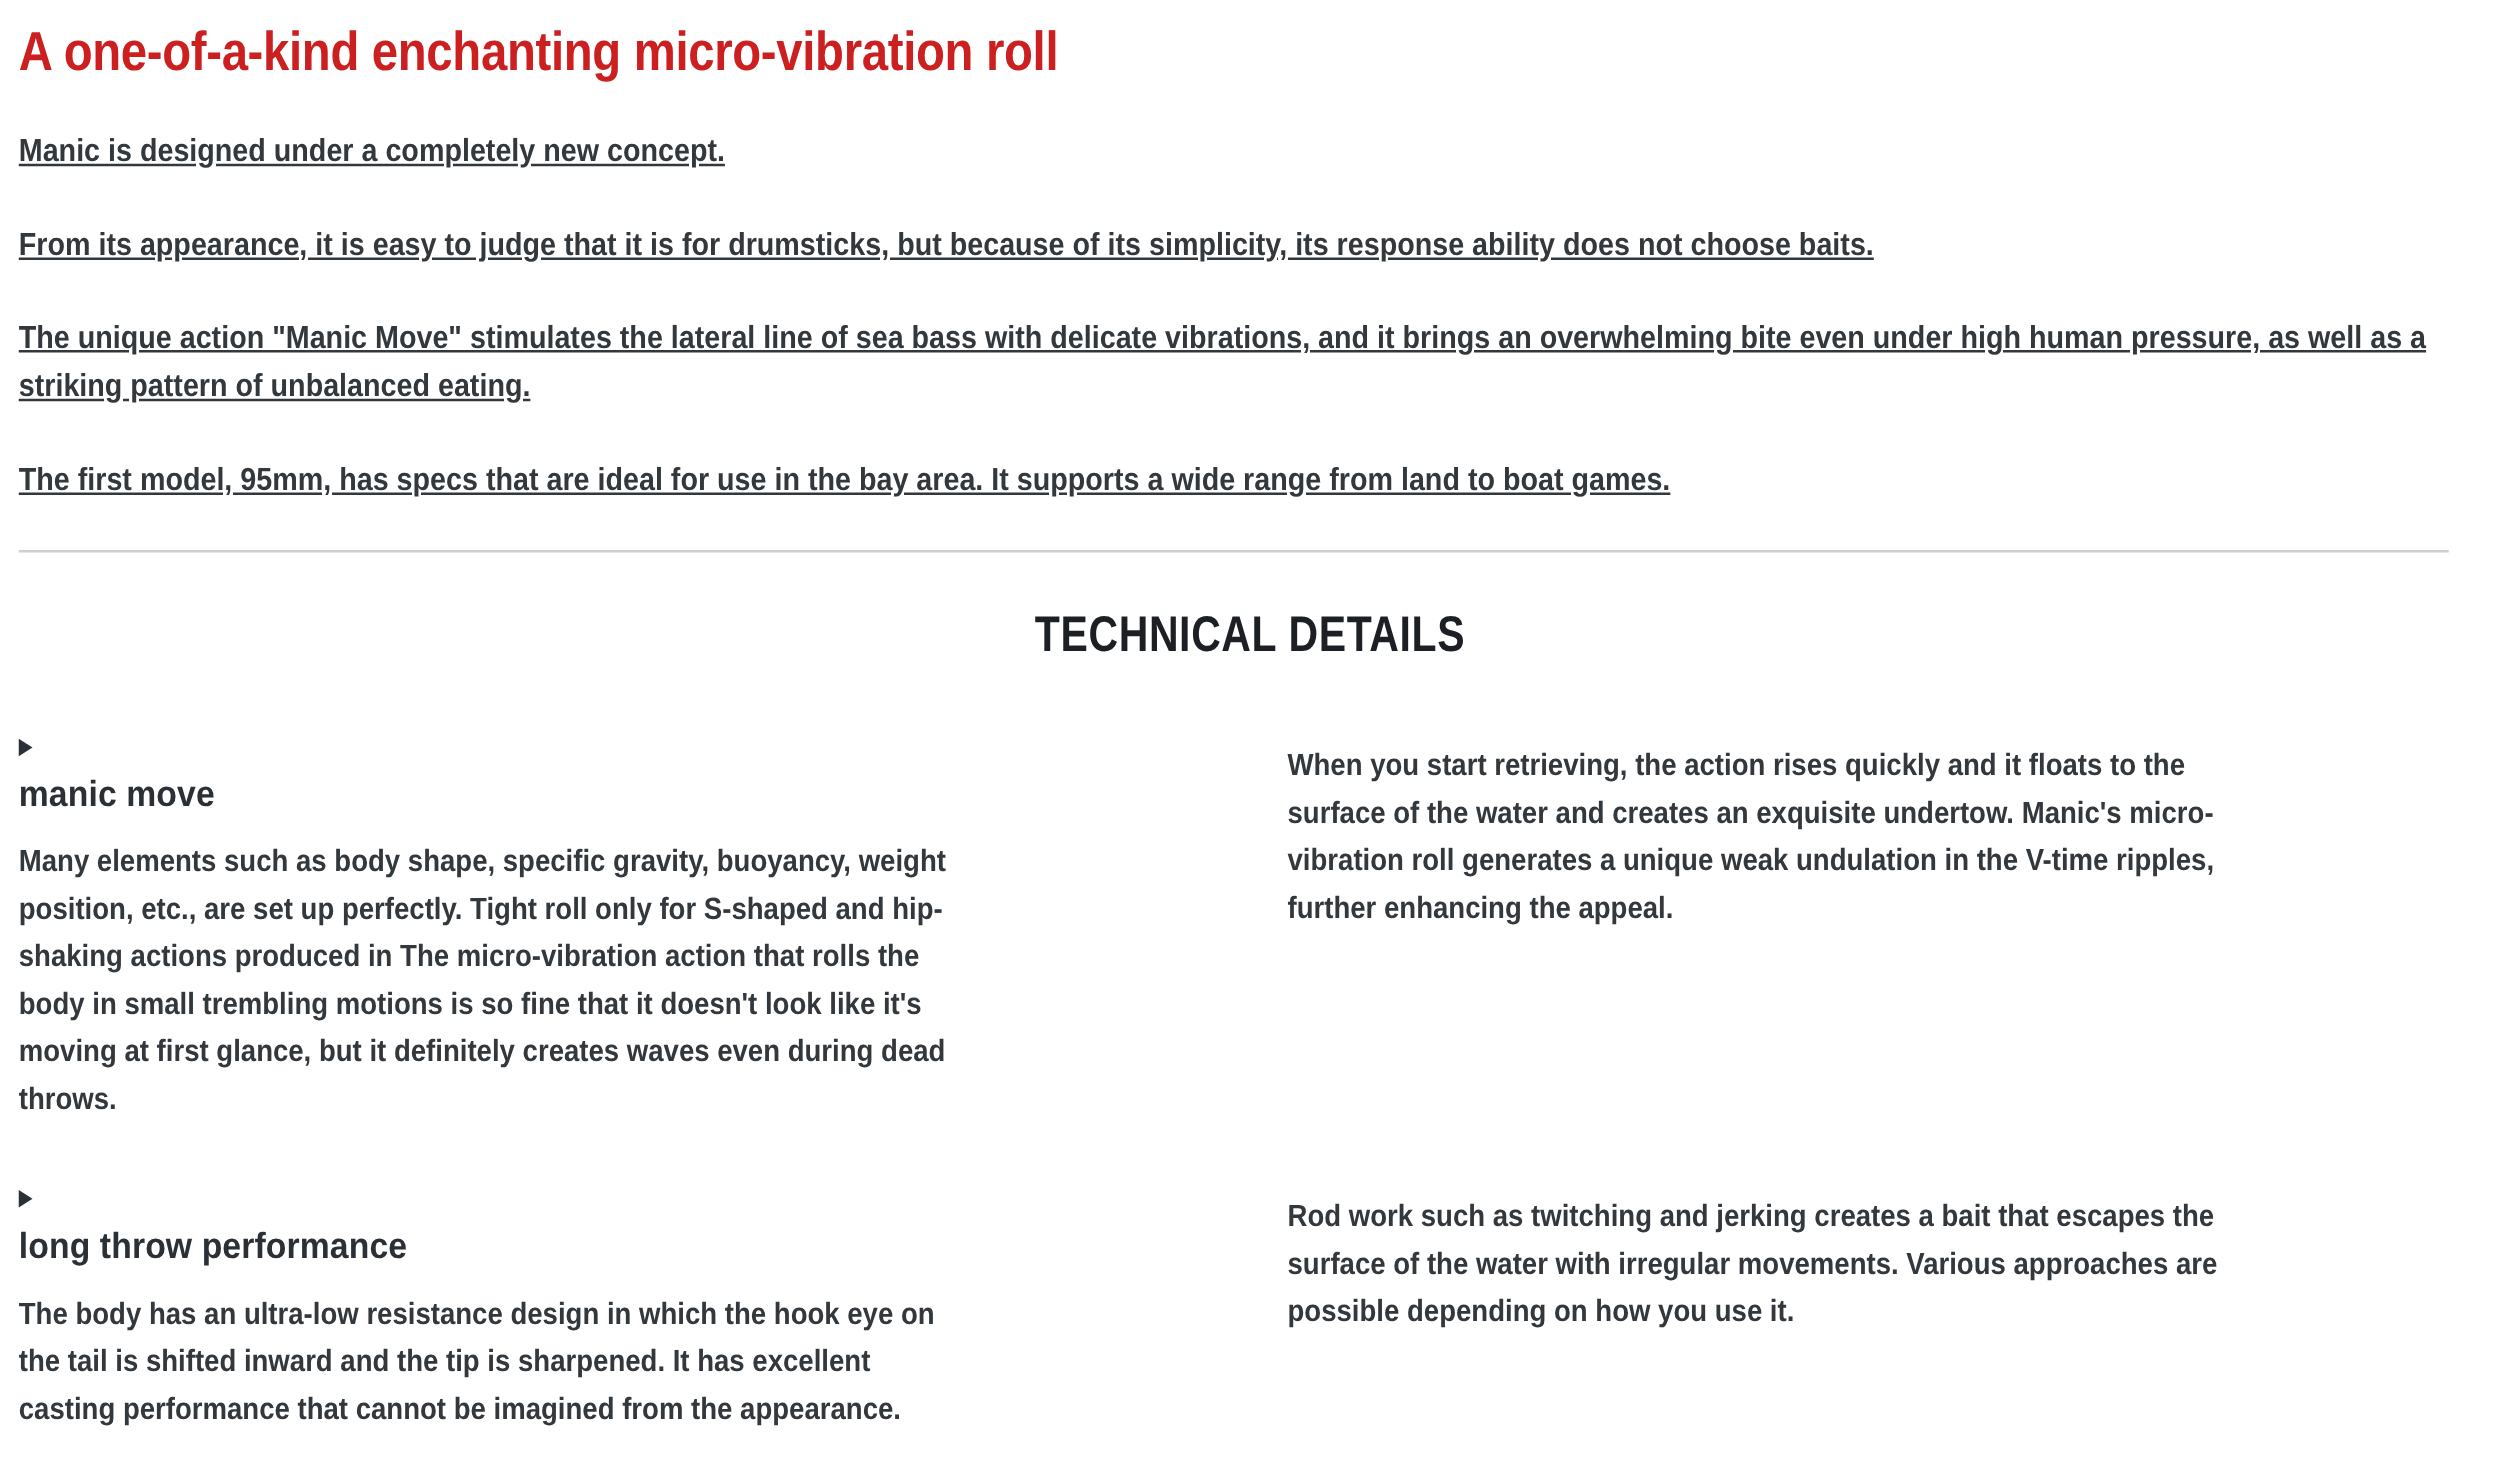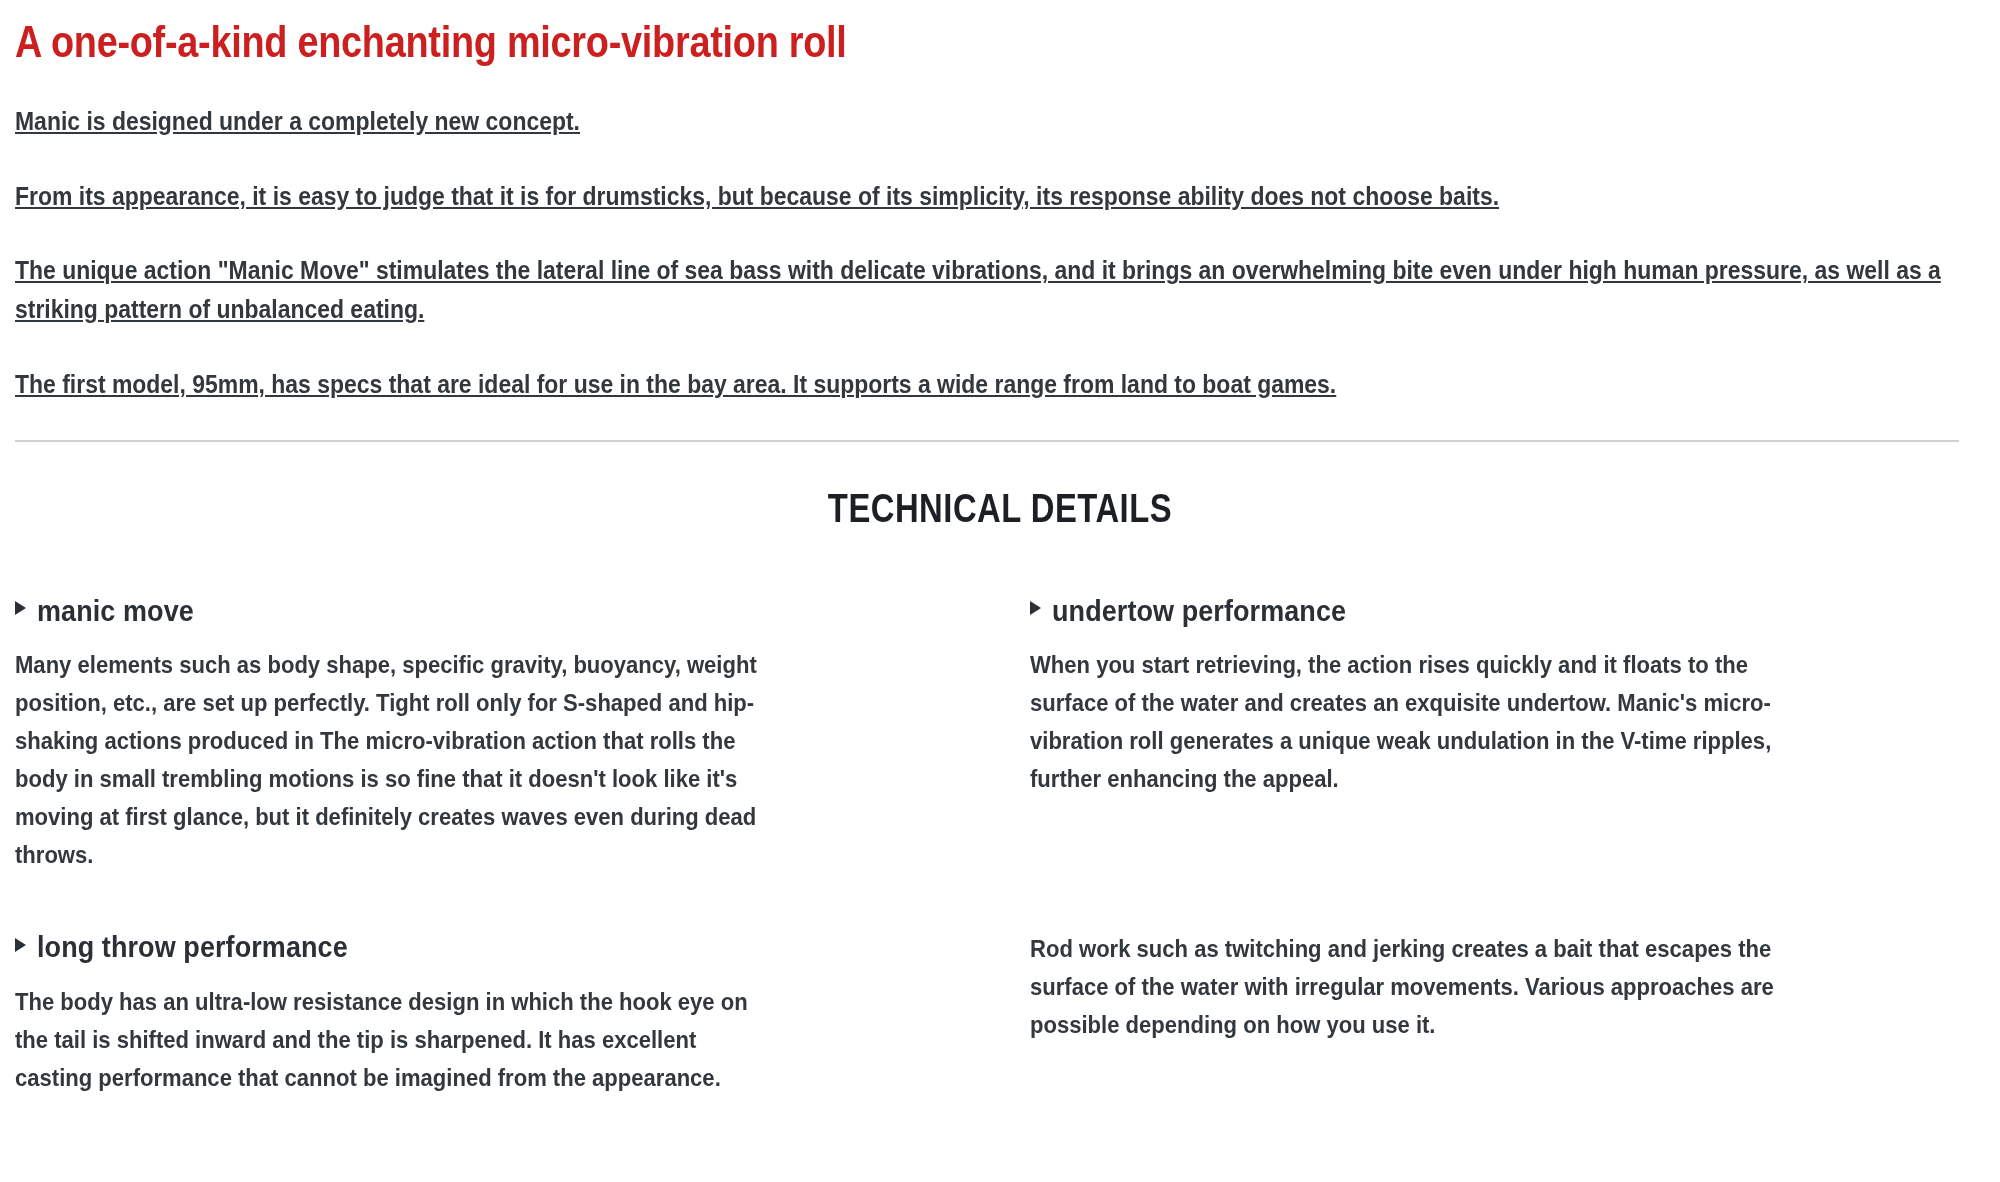--- a/index.html
+++ b/index.html
@@ -81,23 +81,24 @@
     display: grid;
     grid-template-columns: 1fr 1fr;
     column-gap: 60px;
     row-gap: 56px;
   }
   .feature {
     min-height: 0;
   }
   .feature-head {
     display: flex;
-    align-items: center;
+    align-items: flex-start;
     gap: 11px;
     margin: 0 0 18px 0;
+    flex-direction: column;
   }
   .marker-icon {
     flex: 0 0 auto;
     position: relative;
     top: -3px;
     width: 0;
     height: 0;
     border-left: 11px solid #2b3036;
     border-top: 7px solid transparent;
     border-bottom: 7px solid transparent;
@@ -145,24 +146,20 @@
 
     <div class="feature">
       <div class="feature-head">
         <span class="marker-icon"></span>
         <span class="feature-title">manic move</span>
       </div>
       <p class="feature-body">Many elements such as body shape, specific gravity, buoyancy, weight position, etc., are set up perfectly. Tight roll only for S-shaped and hip-shaking actions produced in The micro-vibration action that rolls the body in small trembling motions is so fine that it doesn't look like it's moving at first glance, but it definitely creates waves even during dead throws.</p>
     </div>
 
     <div class="feature">
-      <div class="feature-head">
-        <span class="marker-icon"></span>
-        <span class="feature-title">undertow performance</span>
-      </div>
       <p class="feature-body">When you start retrieving, the action rises quickly and it floats to the surface of the water and creates an exquisite undertow. Manic's micro-vibration roll generates a unique weak undulation in the V-time ripples, further enhancing the appeal.</p>
     </div>
 
     <div class="feature">
       <div class="feature-head">
         <span class="marker-icon"></span>
         <span class="feature-title">long throw performance</span>
       </div>
       <p class="feature-body">The body has an ultra-low resistance design in which the hook eye on the tail is shifted inward and the tip is sharpened. It has excellent casting performance that cannot be imagined from the appearance.</p>
     </div>

